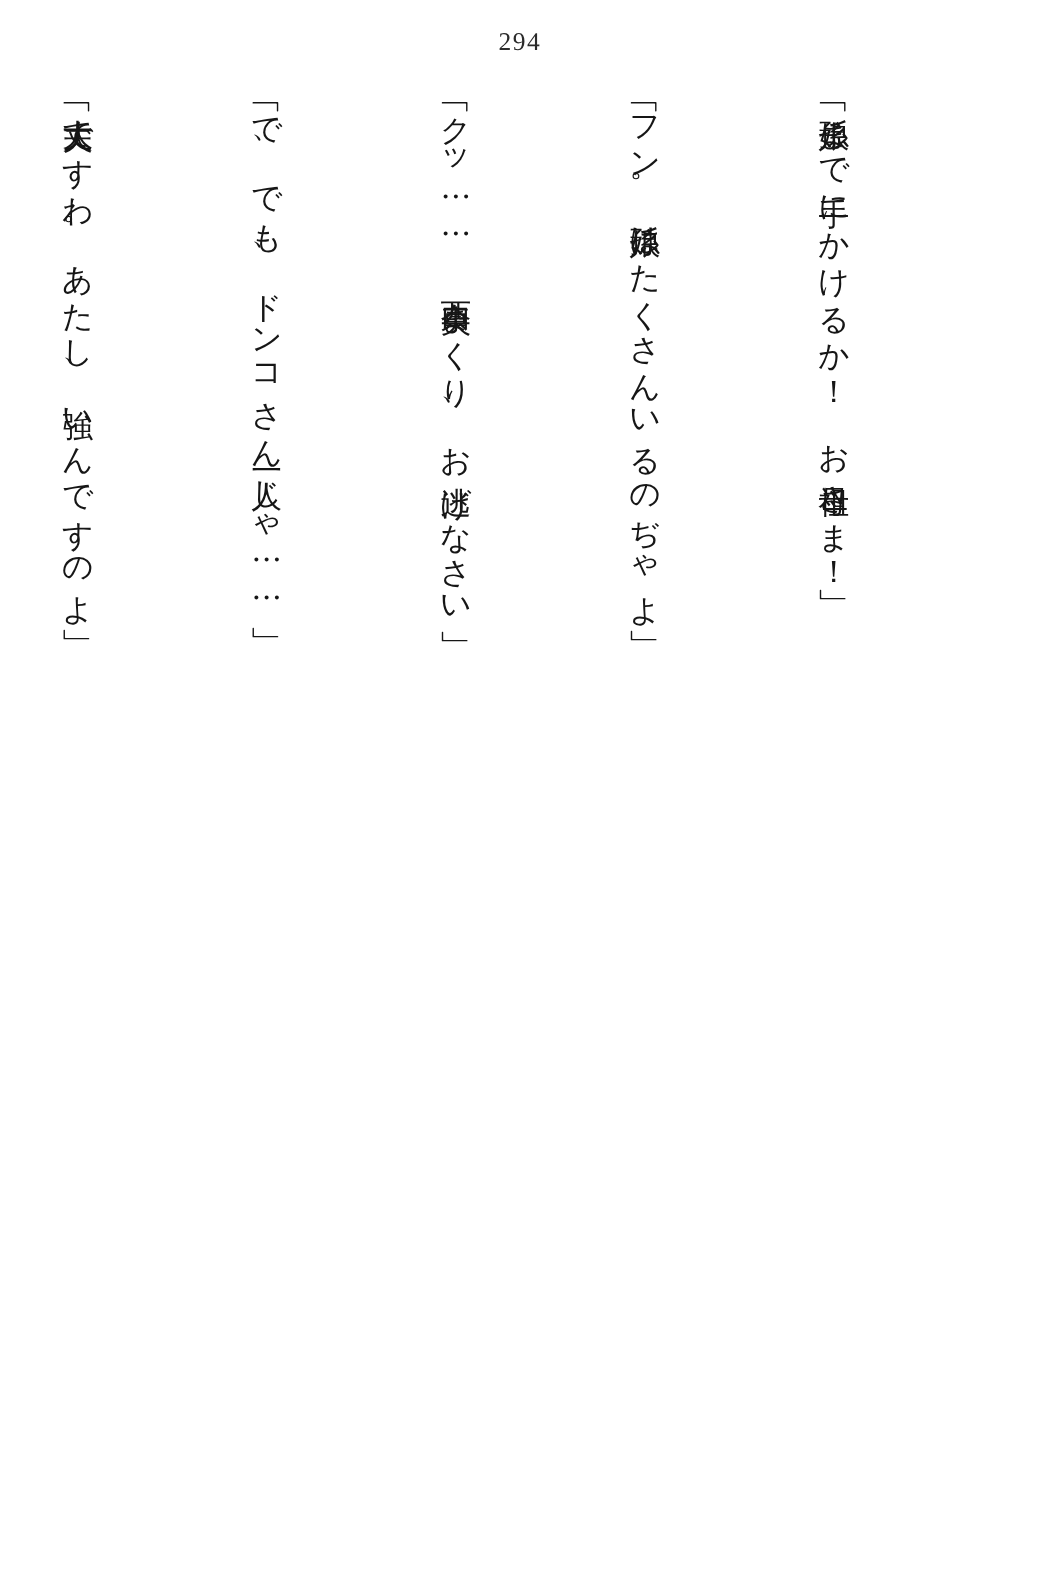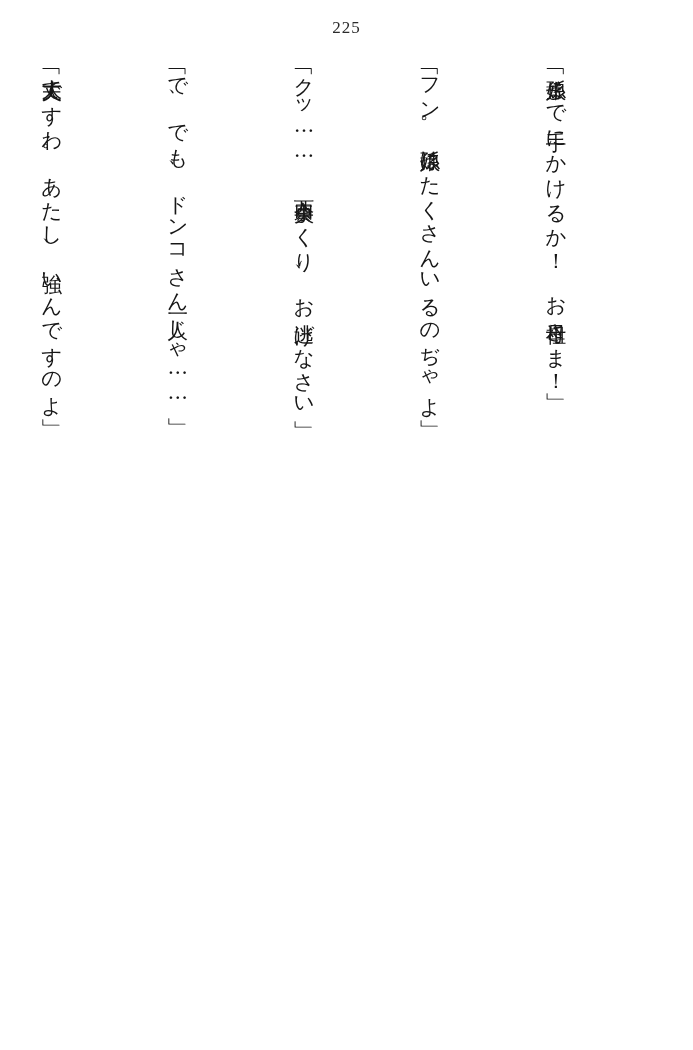--- a/index.html
+++ b/index.html
@@ -58,21 +58,21 @@
   }
   .line {
     display: block;
   }
 </style>
 </head>
 <body>
 
 <div class="page">
 
-  <div class="page-number">225</div>
+  <div class="page-number">294</div>
 
   <div class="body-text">
     <p class="line">「孫娘まで手にかけるか！　お祖母さま！」</p>
     <p class="line">「フン。孫娘はたくさんいるのぢゃよ」</p>
     <p class="line">「クッ……　西奈央まくり、お逃げなさい」</p>
     <p class="line">「で、でも、ドンコさん一人じゃ……」</p>
     <p class="line">「大丈夫ですわ。あたし、強いんですのよ」</p>
     
     
     

